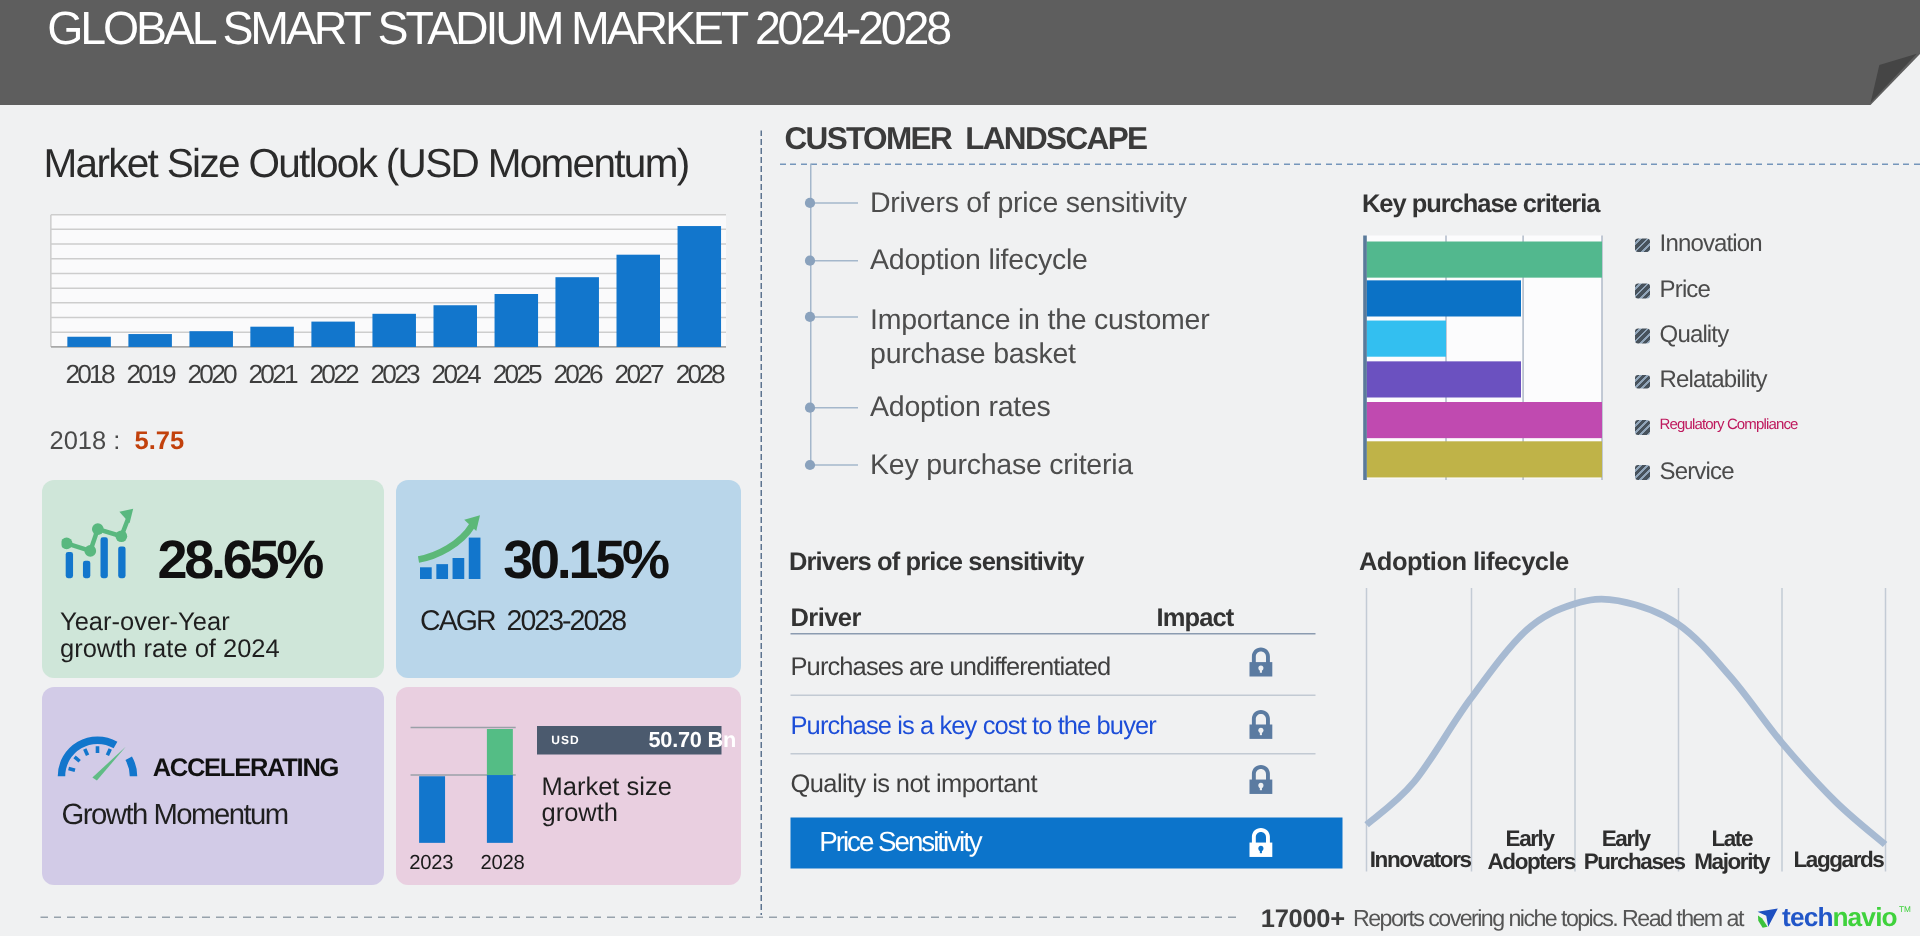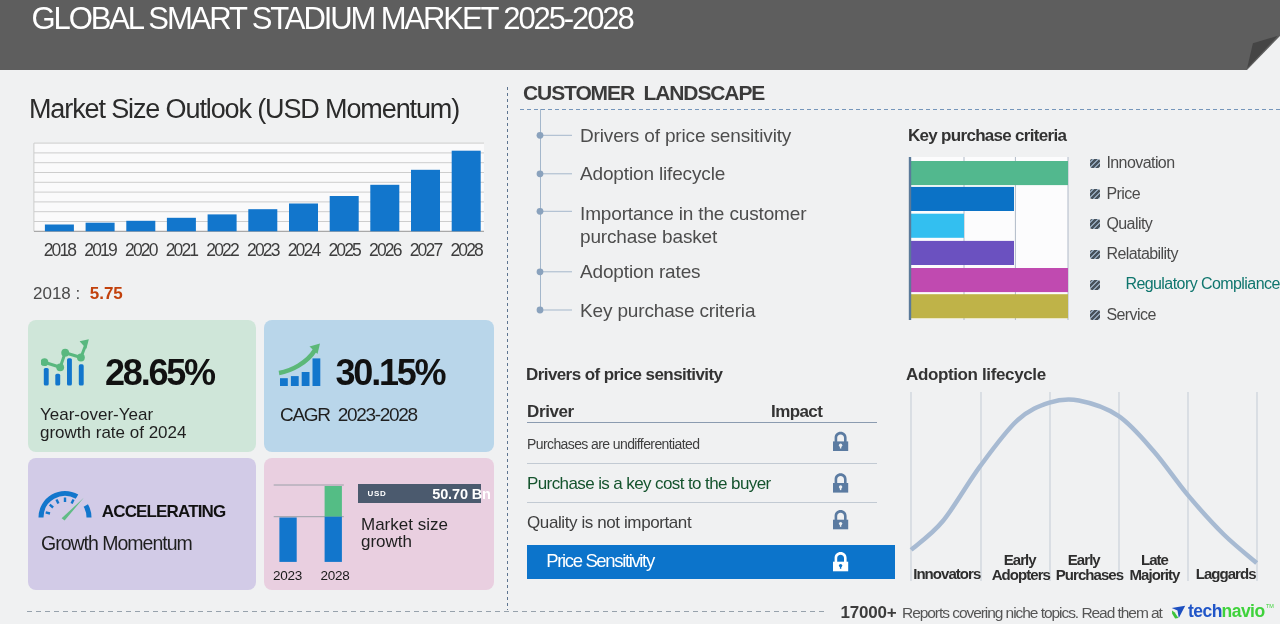--- a/index.html
+++ b/index.html
@@ -8,21 +8,21 @@
 .abs { position:absolute; }
 .t { position:absolute; white-space:nowrap; }
 </style>
 </head>
 <body>
 
 <svg class="abs" style="left:0;top:0" width="1280" height="70" viewBox="0 0 1280 70">
   <polygon points="0,0 1280,0 1280,36 1247,70 0,70" fill="#5e5e5e"></polygon>
   <polygon points="1247.1,68.3 1277.9,35.8 1252.9,43.3" fill="#454545"></polygon>
 </svg>
-<div class="t" style="left:31.5px;top:3.3px;font-size:31px;line-height:31px;color:#ffffff;letter-spacing:-2.1px;">GLOBAL SMART STADIUM MARKET 2025-2028</div>
+<div class="t" style="left:31.5px;top:3.3px;font-size:31px;line-height:31px;color:#ffffff;letter-spacing:-2.1px;">GLOBAL SMART STADIUM MARKET 2024-2028</div>
 
 <div class="t" style="left:29px;top:95.8px;font-size:27px;line-height:27px;color:#2b2b2b;letter-spacing:-1.12px;">Market Size Outlook (USD Momentum)</div>
 
 <svg class="abs" style="left:0;top:130px" width="510" height="140" viewBox="0 0 510 140">
   <rect x="34" y="13" width="450" height="88.3" fill="#fafafb"></rect>
 
   <g stroke="#cdcdcd" stroke-width="1">
     <line x1="34" y1="13.1" x2="484" y2="13.1"></line>
     <line x1="34" y1="22.9" x2="484" y2="22.9"></line>
     <line x1="34" y1="32.7" x2="484" y2="32.7"></line>
@@ -185,30 +185,30 @@
 <div class="abs" style="left:1090.2px;top:158.7px;width:9.5px;height:9.5px;border-radius:2px;background:repeating-linear-gradient(135deg,#47525c 0 2.1px,#91a5b9 2.1px 3.4px);"></div>
 <div class="abs" style="left:1090.2px;top:189.0px;width:9.5px;height:9.5px;border-radius:2px;background:repeating-linear-gradient(135deg,#47525c 0 2.1px,#91a5b9 2.1px 3.4px);"></div>
 <div class="abs" style="left:1090.2px;top:219.4px;width:9.5px;height:9.5px;border-radius:2px;background:repeating-linear-gradient(135deg,#47525c 0 2.1px,#91a5b9 2.1px 3.4px);"></div>
 <div class="abs" style="left:1090.2px;top:249.7px;width:9.5px;height:9.5px;border-radius:2px;background:repeating-linear-gradient(135deg,#47525c 0 2.1px,#91a5b9 2.1px 3.4px);"></div>
 <div class="abs" style="left:1090.2px;top:280.0px;width:9.5px;height:9.5px;border-radius:2px;background:repeating-linear-gradient(135deg,#47525c 0 2.1px,#91a5b9 2.1px 3.4px);"></div>
 <div class="abs" style="left:1090.2px;top:310.3px;width:9.5px;height:9.5px;border-radius:2px;background:repeating-linear-gradient(135deg,#47525c 0 2.1px,#91a5b9 2.1px 3.4px);"></div>
 <div class="t" style="left:1106.4px;top:155.2px;font-size:16px;line-height:16px;color:#4b4b4b;letter-spacing:-0.57px;">Innovation</div>
 <div class="t" style="left:1106.4px;top:185.5px;font-size:16px;line-height:16px;color:#4b4b4b;letter-spacing:-0.57px;">Price</div>
 <div class="t" style="left:1106.4px;top:215.8px;font-size:16px;line-height:16px;color:#4b4b4b;letter-spacing:-0.57px;">Quality</div>
 <div class="t" style="left:1106.4px;top:246.1px;font-size:16px;line-height:16px;color:#4b4b4b;letter-spacing:-0.57px;">Relatability</div>
-<div class="t" style="left:1106.4px;top:276.4px;font-size:16px;line-height:16px;color:#0f766e;letter-spacing:-0.57px;margin-left:19px;">Regulatory Compliance</div>
+<div class="t" style="left:1106.4px;top:276.4px;font-size:10px;line-height:16px;color:#be185d;letter-spacing:-0.57px;">Regulatory Compliance</div>
 <div class="t" style="left:1106.4px;top:306.7px;font-size:16px;line-height:16px;color:#4b4b4b;letter-spacing:-0.57px;">Service</div>
 
 <div class="t" style="left:526px;top:366px;font-size:17px;line-height:17px;font-weight:bold;color:#333;letter-spacing:-0.58px;">Drivers of price sensitivity</div>
 <div class="t" style="left:527px;top:403.1px;font-size:17px;line-height:17px;font-weight:bold;color:#333;letter-spacing:-0.38px;">Driver</div>
 <div class="t" style="left:771px;top:403.1px;font-size:17px;line-height:17px;font-weight:bold;color:#333;letter-spacing:-0.58px;">Impact</div>
 <div class="abs" style="left:527px;top:421.5px;width:350px;height:1px;background:#8b9bb0;"></div>
-<div class="t" style="left:527px;top:436.1px;font-size:14px;line-height:17px;color:#3f3f3f;letter-spacing:-0.6px;">Purchases are undifferentiated</div>
+<div class="t" style="left:527px;top:436.1px;font-size:17px;line-height:17px;color:#3f3f3f;letter-spacing:-0.6px;">Purchases are undifferentiated</div>
 <div class="abs" style="left:527px;top:462.6px;width:350px;height:1px;background:#c2cad3;"></div>
-<div class="t" style="left:527px;top:475.2px;font-size:17px;line-height:17px;color:#14532d;letter-spacing:-0.6px;">Purchase is a key cost to the buyer</div>
+<div class="t" style="left:527px;top:475.2px;font-size:17px;line-height:17px;color:#1d4ed8;letter-spacing:-0.6px;">Purchase is a key cost to the buyer</div>
 <div class="abs" style="left:527px;top:501.7px;width:350px;height:1px;background:#c2cad3;"></div>
 <div class="t" style="left:527px;top:513.6px;font-size:17px;line-height:17px;color:#3f3f3f;letter-spacing:-0.4px;">Quality is not important</div>
 <div class="abs" style="left:526.7px;top:544.5px;width:368px;height:34px;background:#0c74cb;"></div>
 <div class="t" style="left:546.2px;top:552.4px;font-size:18.5px;line-height:18.5px;color:#fff;letter-spacing:-1.35px;">Price Sensitivity</div>
 
 <svg class="abs" style="left:832px;top:430px" width="18" height="150" viewBox="0 0 18 150">
   <defs>
     <g id="lockb">
       <path d="M8.6,0 C5.2,0 2.6,2.6 2.6,5.9 L2.6,10.5 L5.2,10.5 L5.2,6.1 C5.2,4.1 6.7,2.7 8.6,2.7 C10.5,2.7 12,4.1 12,6.1 L12,10.5 L14.6,10.5 L14.6,5.9 C14.6,2.6 12,0 8.6,0 Z"></path>
       <rect x="1" y="9.7" width="15.2" height="9.6"></rect>

